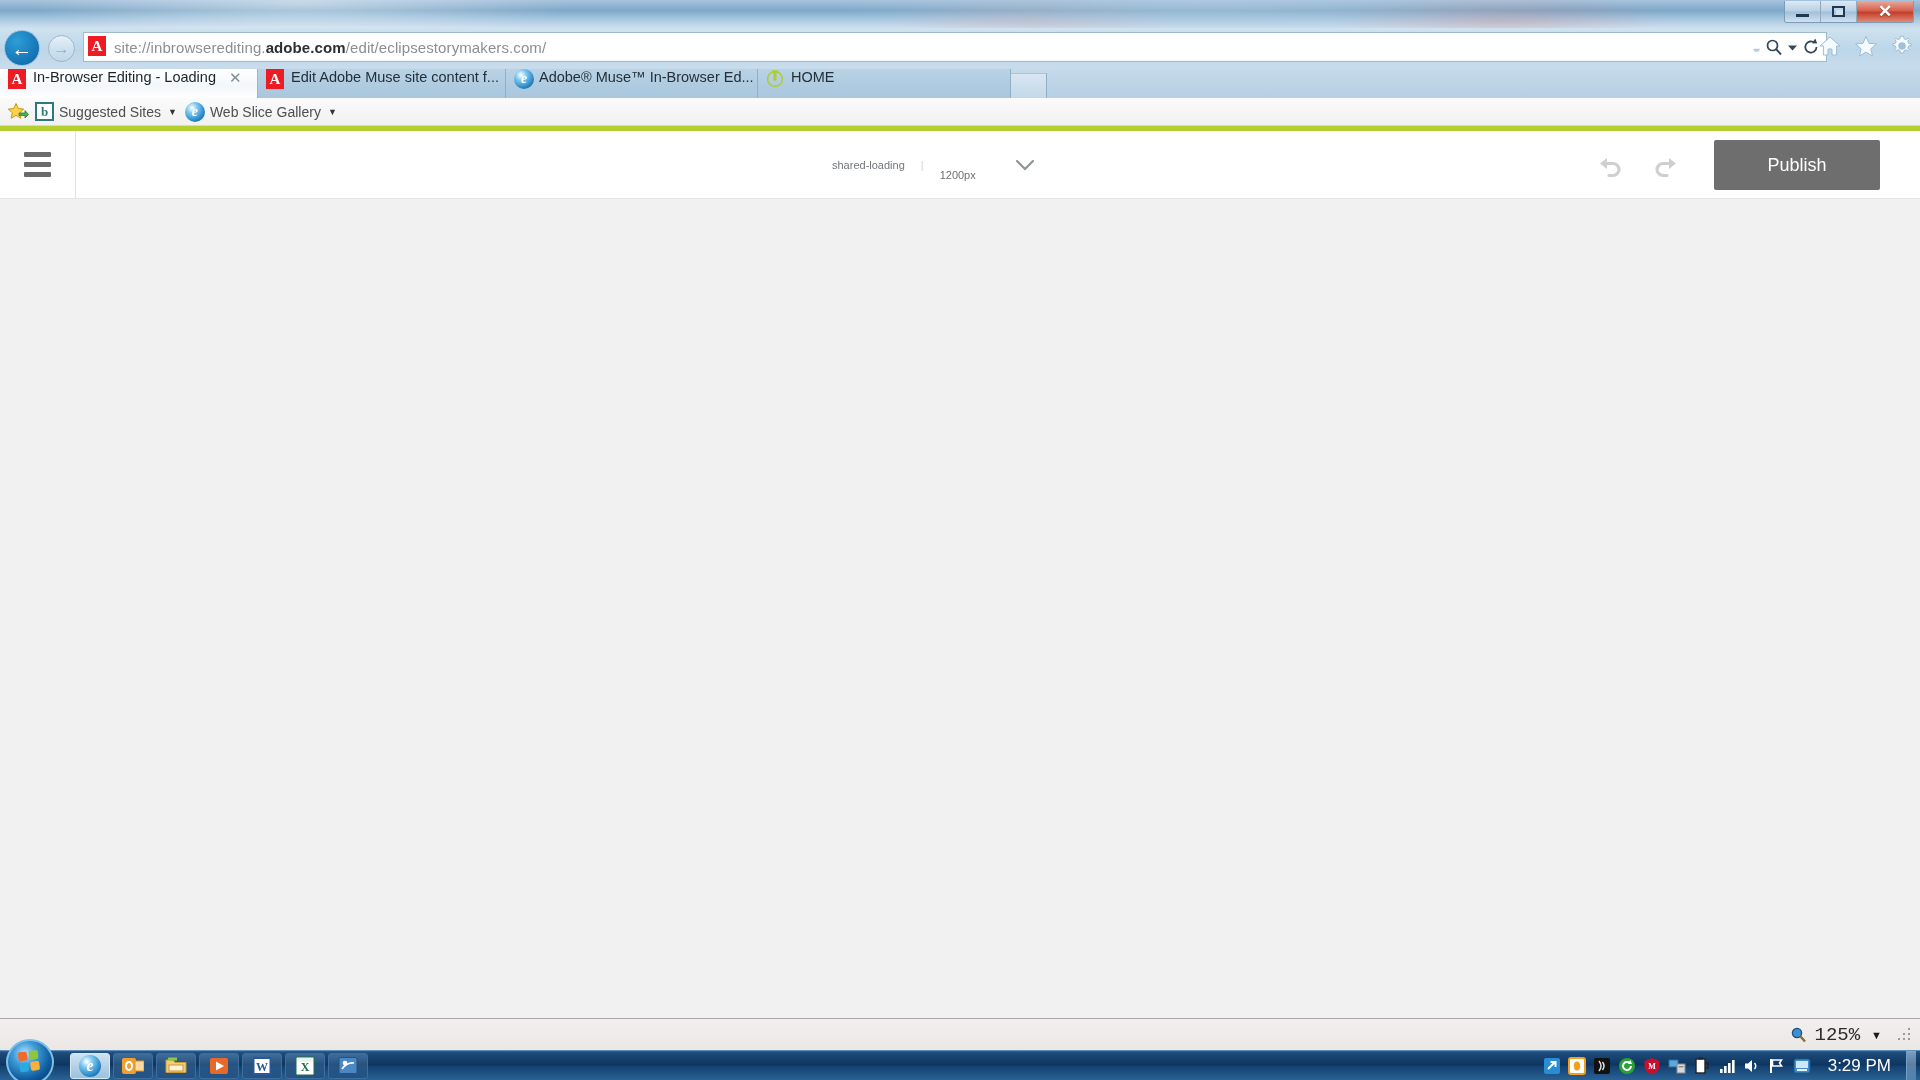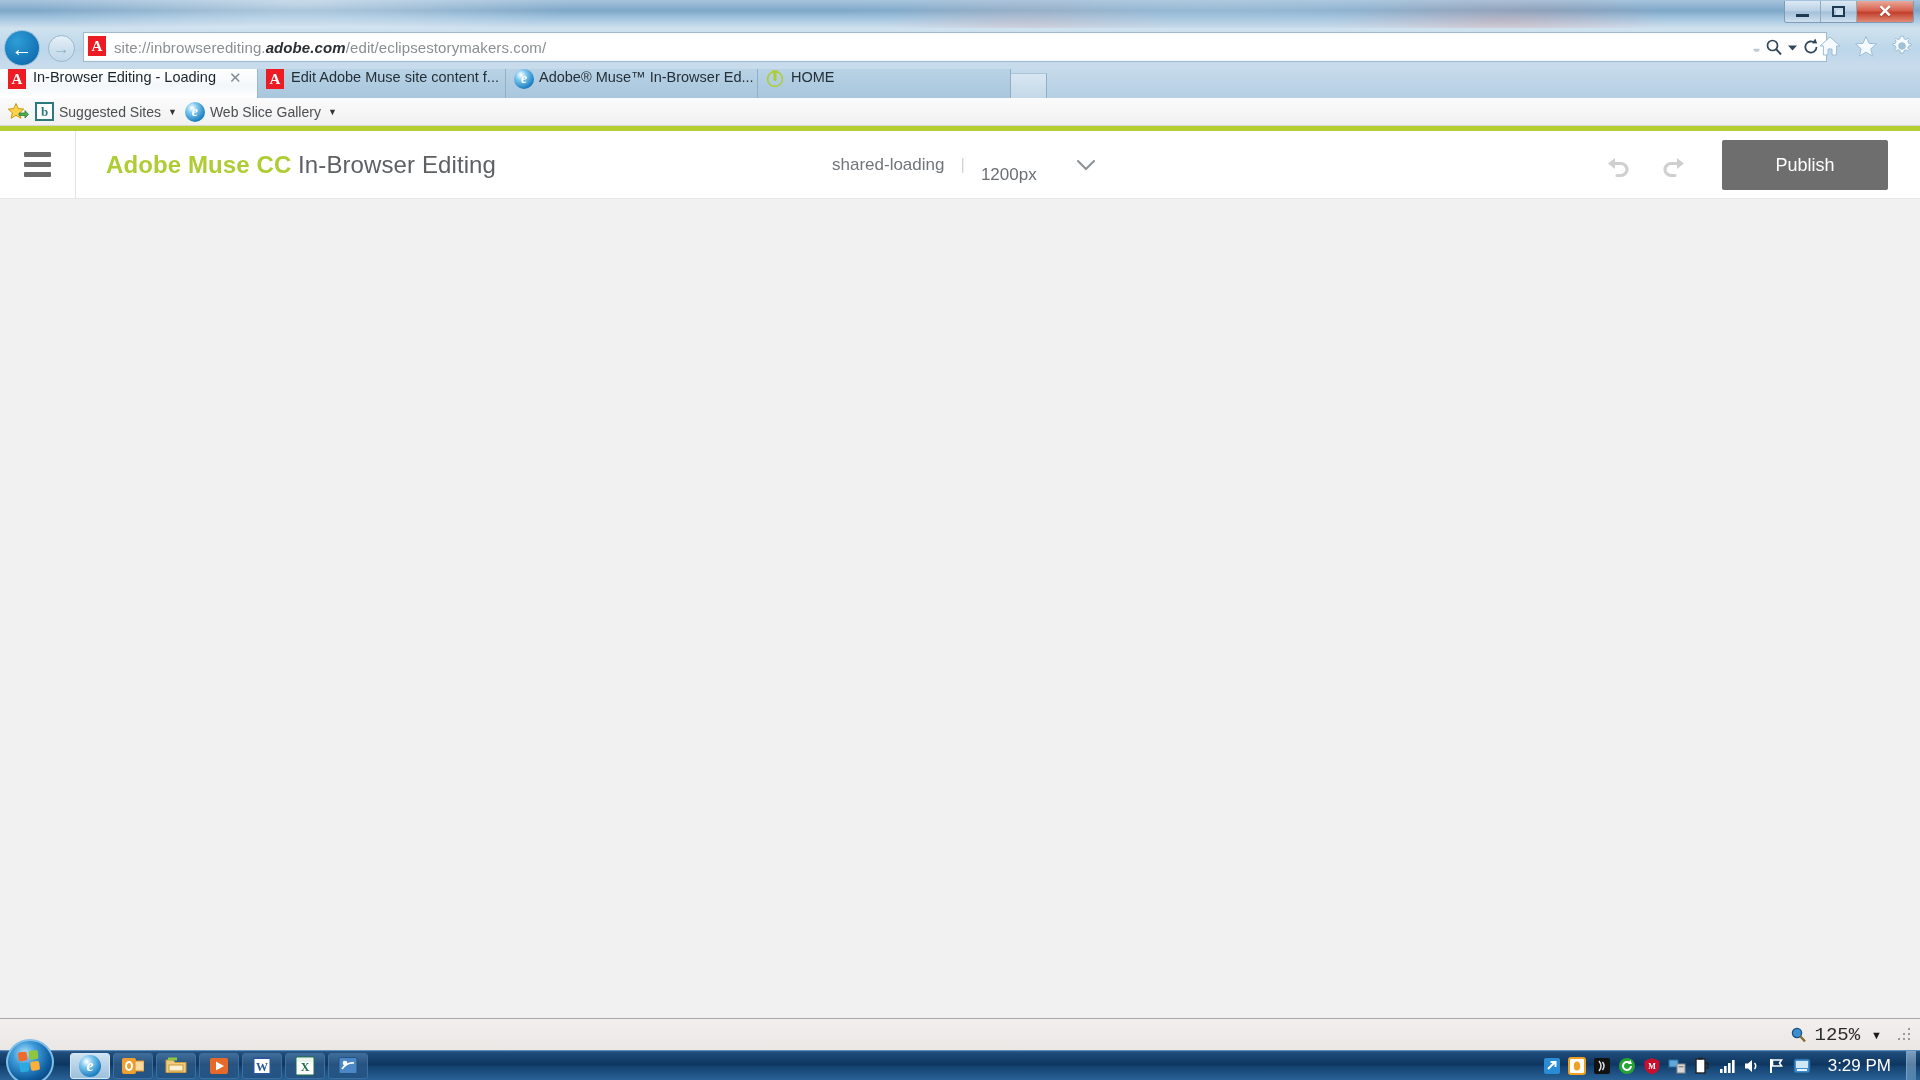--- a/index.html
+++ b/index.html
@@ -86,21 +86,21 @@
     display: inline-block;
   }
   .adobe-a::after {
     content: "A"; position: absolute; left: 0; right: 0; top: 1px;
     text-align: center; color: #fff; font-weight: bold; font-size: 15px;
     font-family: "Liberation Serif", serif; line-height: 18px;
   }
   #urltext {
     font-size: 15px; color: #7b7f82; white-space: nowrap; letter-spacing: .1px;
   }
-  #urltext b { color: #2c2f31; font-weight: bold; font-style: italic; }
+  #urltext b { color: #2c2f31; font-weight: bold; }
   #urltext .dim { color: #8b8f92; }
   #addr-right {
     margin-left: auto; display: flex; align-items: center; gap: 4px;
     padding-right: 6px; color: #4a6f8d;
   }
   #addr-right .ghost { opacity: .35; font-size: 15px; }
   #navicons {
     position: absolute; right: 5px; top: 5px; display: flex; gap: 10px; align-items: center;
   }
   #navicons .nicon { width: 26px; height: 26px; display: flex; align-items: center; justify-content: center; color: #f2f8fc; }
@@ -183,30 +183,30 @@
   }
   #hamburger .bar { width: 27px; height: 5px; background: #6b6b6b; border-radius: 1px; }
   #brand {
     margin-left: 30px; font-size: 24px; color: #5d6165; letter-spacing: .1px;
     white-space: nowrap;
   }
   #brand .muse { color: #aecd35; font-weight: bold; }
   #center-meta {
     position: absolute; left: 832px; top: 0; height: 68px;
     display: flex; align-items: center; gap: 0;
-    font-size: 17px; color: #71767a; justify-content: center;
+    font-size: 11px; color: #71767a; justify-content: center;
   }
   #center-meta .pagename { }
   #center-meta .sep { margin: 0 16px; color: #d2d5d8; }
   #center-meta .width { color: #6c7074; margin-top: 20px; }
   #center-meta .chev {
     margin-left: 38px; color: #8d9296; font-size: 19px; line-height: 1;
   }
   #header-right {
-    position: absolute; right: 32px; top: 0; height: 68px;
+    position: absolute; right: 40px; top: 0; height: 68px;
     display: flex; align-items: center; gap: 20px;
   }
   .histbtn { width: 34px; height: 34px; display: flex; align-items: center; justify-content: center; }
   #publishbtn {
     width: 166px; height: 50px; background: #6e6e6e; color: #ffffff;
     display: flex; align-items: center; justify-content: center;
     font-size: 18px; border-radius: 2px; margin-left: 12px;
   }
   #canvas { height: 100%; background: #f1f1f1; }
 
@@ -416,24 +416,20 @@
 <div id="viewport">
   <div id="greenline"></div>
 
   <div id="museheader">
     <div id="hamburger">
       <span class="bar"></span>
       <span class="bar"></span>
       <span class="bar"></span>
     </div>
 
-    <div id="brand">
-      <span class="muse">Adobe Muse CC</span>
-      <span>In-Browser Editing</span>
-    </div>
 
     <div id="center-meta">
       <span class="pagename">shared-loading</span>
       <span class="sep">|</span>
       <span class="width">1200px</span>
       <span class="chev">
         <svg width="22" height="14" viewBox="0 0 22 14">
             <polyline points="3,3 11,11 19,3" fill="none" stroke="#8d9296" stroke-width="2.1" stroke-linecap="round"></polyline>
           </svg>
       </span>

